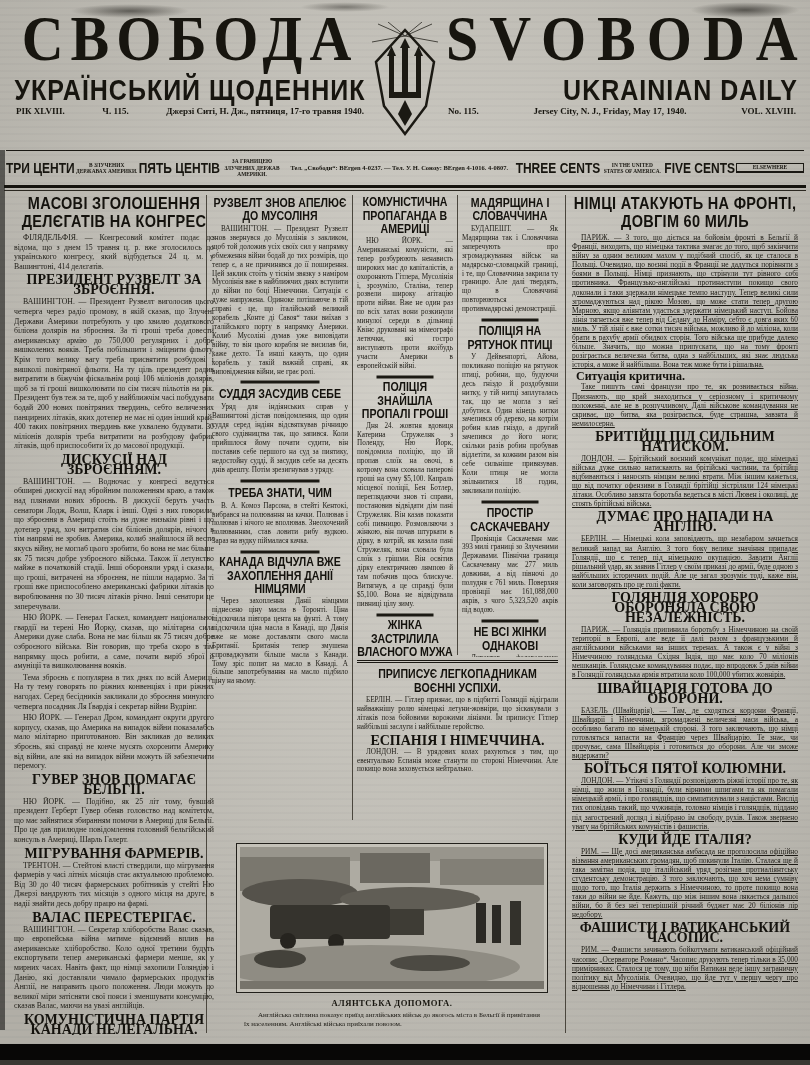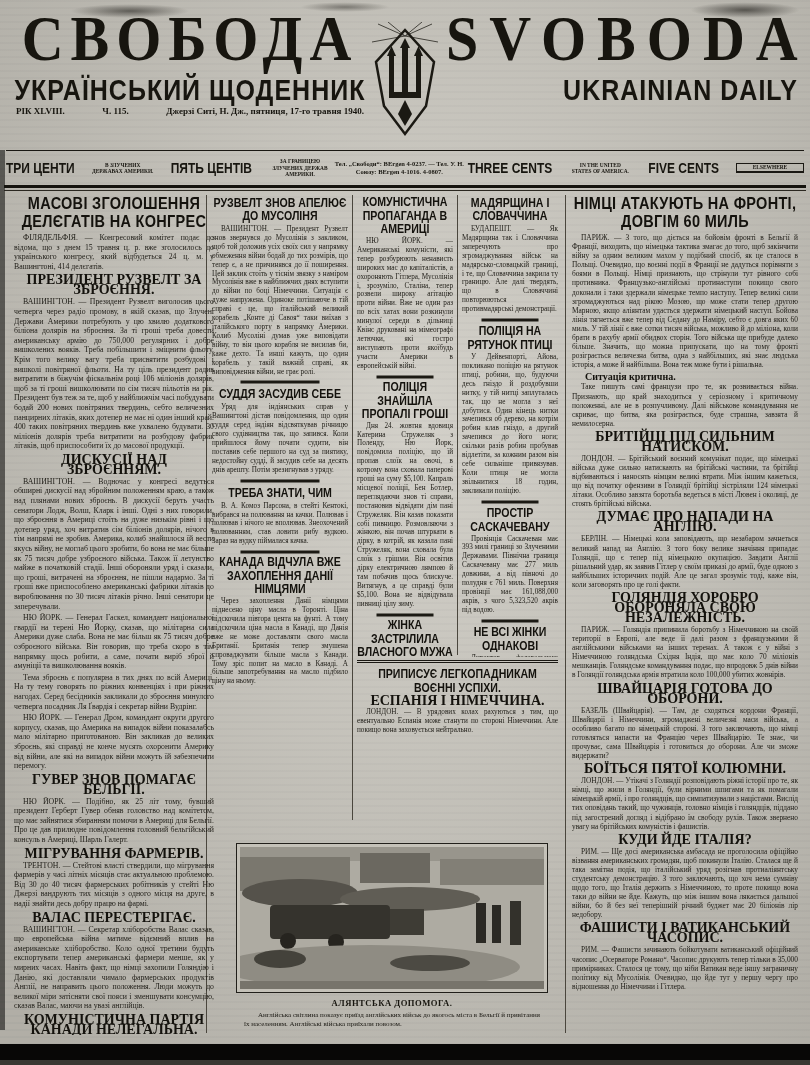--- a/index.html
+++ b/index.html
@@ -22,21 +22,21 @@
   .mh-right{position:absolute;right:12px;top:0;width:352px;text-align:right;}
   .mh-title{font:700 58px/62px "Liberation Serif",serif;letter-spacing:7px;transform:scaleY(1.08);white-space:nowrap;}
   .mh-title.en{letter-spacing:11px;}
   .mh-sub{font:700 25px/30px "Liberation Sans",sans-serif;letter-spacing:1px;transform:scaleY(1.2);white-space:nowrap;margin-top:4px;}
   .mh-date{font:700 9px/11px "Liberation Serif",serif;margin-top:2px;display:flex;justify-content:space-between;padding:0 2px;}
   .emblem{position:absolute;left:368px;top:14px;width:74px;height:118px;text-align:center;}
 
   
   .band{position:absolute;left:6px;top:150px;width:798px;height:34px;
         border-top:1px solid #1a1813;display:flex;align-items:center;justify-content:space-between;}
-  .band-group{display:flex;align-items:center;gap:17px;justify-content:flex-end;}
+  .band-group{display:flex;align-items:center;gap:1px;justify-content:flex-end;}
   .band-big{font:700 12px/12px "Liberation Sans",sans-serif;transform:scaleY(1.25);white-space:nowrap;}
   .band-note{font:700 5.4px/6.4px "Liberation Serif",serif;width:62px;text-align:center;}
   .band-phones{font:700 6.5px/8px "Liberation Serif",serif;text-align:center;width:240px;}
   .elsewhere{border:1px solid #1a1813;padding:0 2px;border-bottom-width:2px;}
   .rule-heavy{position:absolute;left:4px;top:185px;width:802px;height:3px;background:#15130e;}
   .rule-thin{position:absolute;left:4px;top:190px;width:802px;height:1px;background:#2a2720;}
 
   
   .colbox{position:absolute;top:195px;overflow:hidden;}
   .c1{left:14px;width:200px;height:840px;}
@@ -47,25 +47,25 @@
   .vrule{position:absolute;width:1px;background:#4a463d;top:195px;}
   .v1{left:206px;height:838px;} .v2{left:352px;height:625px;}
   .v3{left:457px;height:460px;} .v4{left:565px;height:838px;}
 
   .span-sec{position:absolute;left:357px;top:660px;width:201px;height:158px;overflow:hidden;
             border-top:3px double #1a1813;padding-top:3px;}
   .hl{font-family:"Liberation Sans",sans-serif;font-weight:700;text-align:center;color:#14120d;}
   .hl.xl{font-size:14.5px;line-height:16px;letter-spacing:.3px;margin:1px 0 5px;transform:scaleY(1.12);}
   .hl.lg{font-size:10.6px;line-height:12px;margin:2px 0 4px;transform:scaleY(1.15);}
   .hl.md{font-family:"Liberation Serif",serif;font-size:14px;line-height:10px;margin:4px 0 2px;}
-  .hl.runin{font-family:"Liberation Serif",serif;font-size:10px;line-height:9px;text-align:left;margin:3px 13px 1px;}
+  .hl.runin{font-family:"Liberation Serif",serif;font-size:12px;line-height:9px;text-align:left;margin:3px 4px 1px;}
   .colbox p,.span-sec p{font-size:7.2px;line-height:8.9px;text-align:justify;text-indent:9px;
      margin:0 0 2px;overflow-wrap:break-word;color:#1d1b15;}
   .c1 p{font-size:7.8px;line-height:9.6px;}
-  .c5 p{font-size:7.4px;line-height:9.1px;}
+  .c5 p{font-size:7.4px;line-height:9.1px;text-decoration:underline;}
   .divider{height:2px;width:58%;margin:5px auto 4px;background:#1b1913;
            box-shadow:0 0 0 .5px #1b1913;}
 
   
   .photo-wrap{position:absolute;left:236px;top:843px;width:312px;}
   .photo-frame{border:1px solid #211f1a;background:#c4c1b8;padding:3px;}
   .photo-frame svg{display:block;}
   .cap-title{font:700 8.6px/10px "Liberation Serif",serif;text-align:center;margin-top:5px;letter-spacing:.5px;}
   .cap-text{font-size:7px;line-height:8.6px;text-align:justify;margin:3px 8px 0;text-indent:14px;color:#1d1b15;}
 
@@ -110,20 +110,25 @@
             <polygon points="50.5,24 55,34 46,34"></polygon>
               <rect x="48" y="32" width="5" height="40"></rect>
             <rect x="21" y="70" width="32" height="6"></rect>
             <polygon points="37,78 44,92 37,104 30,92"></polygon>
           </g>
         </svg>
       </div>
       <div class="mh-right">
         <div class="mh-title en">SVOBODA</div>
         <div class="mh-sub">UKRAINIAN DAILY</div>
+        <div class="mh-date">
+          <span>No. 115.</span>
+          <span>Jersey City, N. J., Friday, May 17, 1940.</span>
+          <span>VOL. XLVIII.</span>
+        </div>
       </div>
     </div>
 
     <div class="band">
       <div class="band-group">
         <span class="band-big">ТРИ ЦЕНТИ</span>
         <span class="band-note">В ЗЛУЧЕНИХ ДЕРЖАВАХ АМЕРИКИ.</span>
         <span class="band-big">ПЯТЬ ЦЕНТІВ</span>
         <span class="band-note">ЗА ГРАНИЦЕЮ ЗЛУЧЕНИХ ДЕРЖАВ АМЕРИКИ.</span>
       </div>
@@ -192,20 +197,21 @@
         <p>У Дейвенпорті, Айова, покликано поліцію на рятунок птиці, робини, що, будуючи десь гніздо й роздобувши нитку, у тій нитці заплуталась так, що не могла з неї добутися. Один кінець нитки зачепився об дерево, на котрім робин клав гніздо, а другий зачепився до його ноги; скільки разів робин пробував відлетіти, за кожним разом він себе сильніше привязував. Коли птиця не могла звільнитися 18 годин, закликали поліцію.</p>
         <div class="divider"></div>
         <div class="hl lg">ПРОСТІР САСКАЧЕВАНУ</div>
         <p>Провінція Саскачеван має 393 милі границі зо Злученими Державами. Північна границя Саскачевану має 277 миль довжини, а від півночі до полудня є 761 миль. Поверхня провінції має 161,088,000 акрів, з чого 5,323,520 акрів під водою.</p>
         <div class="divider"></div>
         <div class="hl lg">НЕ ВСІ ЖІНКИ ОДНАКОВІ</div>
         <p>Директор федерального перепису населення у Вичиті, Канзас, каже, що не всі жінки пробують зменшувати собі вік. На доказ цього подає він факт, що до його уряду зателефонувала недавно жінка й сказала: „Мій чоловік подав мій вік фальшиво: 79 літ, а мені 83“.</p>
       </div>
     <div class="span-sec">
         <div class="hl lg">ПРИПИСУЄ ЛЕГКОПАДНИКАМ ВОЄННІ УСПІХИ.</div>
+        <p>БЕРЛІН. — Гітлер признає, що в підбитті Голяндії відіграли найважнішу ролю німецькі летуни-жовніри, що зіскакували з літаків поза бойовими ворожими лініями. Їм приписує Гітлер найбільші заслуги і найбільше геройство.</p>
         <div class="hl md">ЕСПАНІЯ І НІМЕЧЧИНА.</div>
         <p>ЛОНДОН. — В урядових колах рахуються з тим, що евентуально Еспанія може станути по стороні Німеччини. Але покищо вона заховується нейтрально.</p>
       </div>
     <div class="colbox c5">
         <div class="hl xl">НІМЦІ АТАКУЮТЬ НА ФРОНТІ, ДОВГІМ 60 МИЛЬ</div>
         <p>ПАРИЖ. — З того, що діється на бойовім фронті в Бельгії й Франції, виходить, що німецька тактика змагає до того, щоб закінчити війну за одним великим махом у подібний спосіб, як це сталося в Польщі. Очевидно, що воєнні події в Франції не дадуться порівняти з боями в Польщі. Німці признають, що стрінули тут рівного собі противника. Французько-англійські протинаступи покищо свого доконали і таки здержали німецьке темпо наступу. Тепер великі сили згромаджуються над рікою Мозою, що може стати тепер другою Марною, якщо аліянтам удасться здержати німецький наступ. Бойова лінія тягнеться вже тепер від Седану до Наміру, себто є довга яких 60 миль. У тій лінії є вже сотки тисяч війська, можливо й до міліона, коли брати в рахубу армії обидвох сторін. Того війська ще прибуде далеко більше. Значить, що можна припускати, що на тому фронті розіграється величезна битва, одна з найбільших, які знає людська історія, а може й найбільша. Вона теж може бути і рішальна.</p>
         <div class="hl runin">Ситуація критична.</div>
         <p>Таке пишуть самі французи про те, як розвивається війна. Признають, що край знаходиться у серіозному і критичному положенні, але не в розпучливому. Далі військове командування не скриває, що битва, яка розіграється, буде страшна, завзята й немилосерна.</p>
         <div class="hl md">БРИТІЙЦІ ПІД СИЛЬНИМ НАТИСКОМ.</div>
         <p>ЛОНДОН. — Брітійський воєнний комунікат подає, що німецькі війська дуже сильно натискають на брітійські частини, та брітійці відбиваються і наносять німцям великі втрати. Між іншим кажеться, що від початку офензиви в Голяндії брітійці зістріляли 124 німецькі літаки. Особливо завзята боротьба ведеться в місті Лювен і околиці, де стоять брітійські війська.</p>

